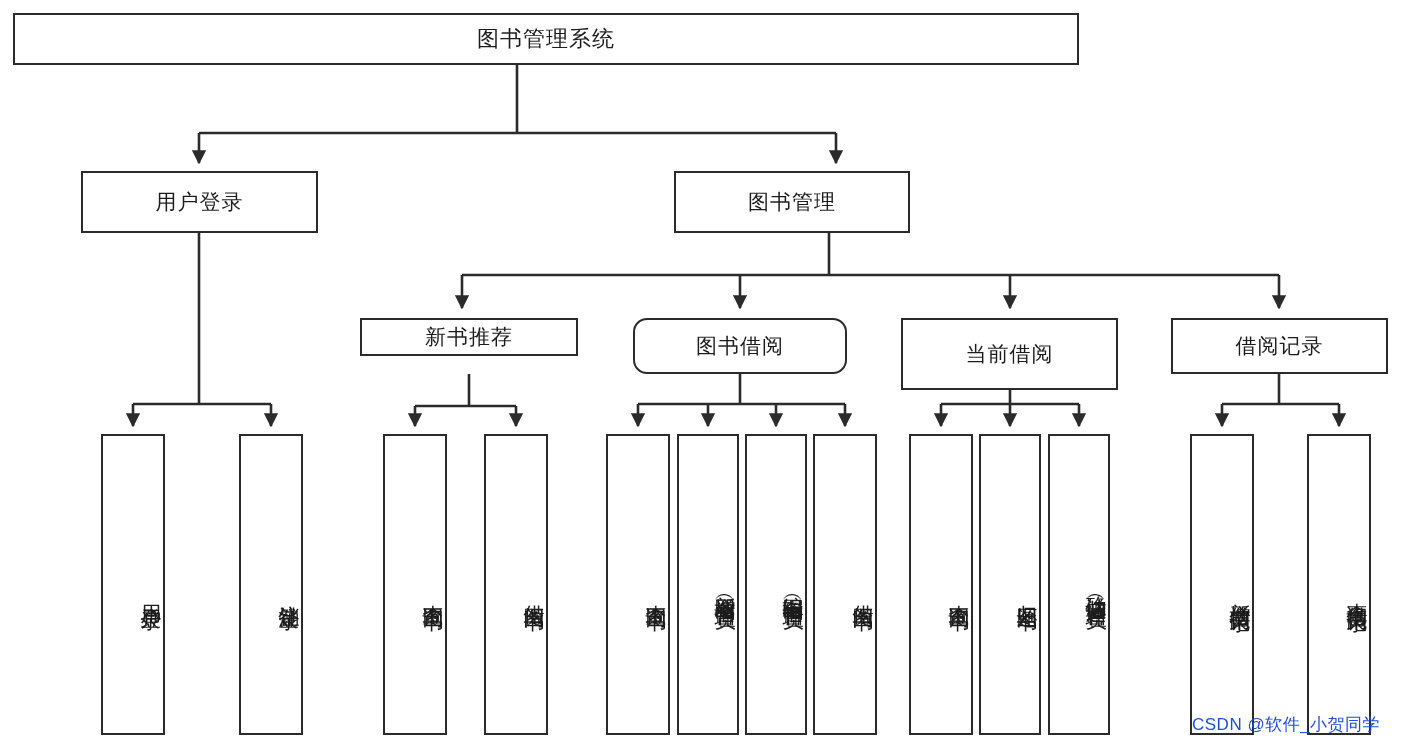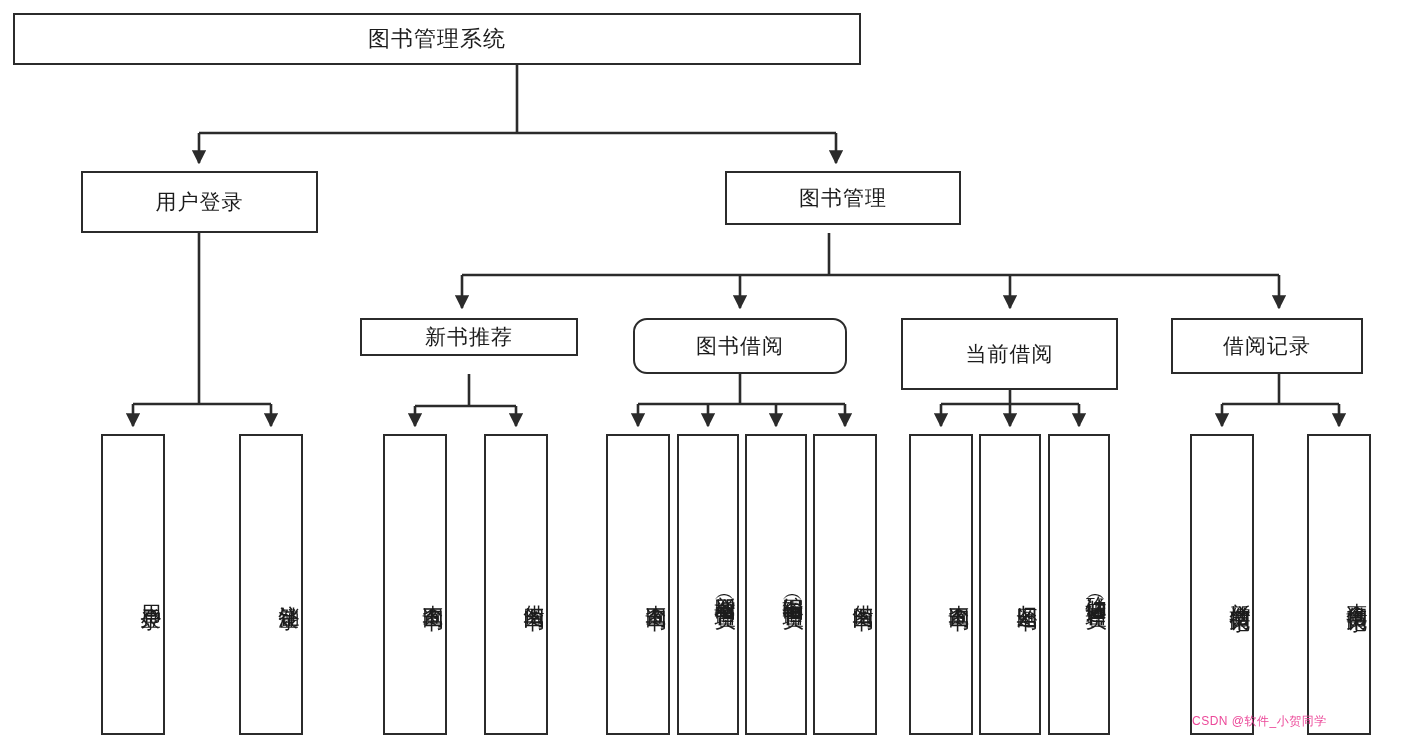--- a/index.html
+++ b/index.html
@@ -52,22 +52,22 @@
     left: 0;
     top: 0;
     width: 1405px;
     height: 747px;
     pointer-events: none;
   }
   .watermark {
     position: absolute;
     left: 1192px;
     top: 713px;
-    font-size: 12px;
-    color: #ec4899;
+    font-size: 17px;
+    color: #1d4ed8;
     white-space: nowrap;
     letter-spacing: 0.5px;
   }
 </style>
 </head>
 <body>
 
 <div id="canvas">
 
   <svg class="edges" viewBox="0 0 1405 747" xmlns="http://www.w3.org/2000/svg">
@@ -113,45 +113,45 @@
       <path d="M 1010 404 L 1010 426" marker-end="url(#arrow)"></path>
       <path d="M 1079 404 L 1079 426" marker-end="url(#arrow)"></path>
 
       <path d="M 1279 374 L 1279 404"></path>
       <path d="M 1222 404 L 1339 404"></path>
       <path d="M 1222 404 L 1222 426" marker-end="url(#arrow)"></path>
       <path d="M 1339 404 L 1339 426" marker-end="url(#arrow)"></path>
     </g>
   </svg>
 
-  <div class="node node-h node-title" style="left:13px; top:13px; width:848px; height:52px;">
+  <div class="node node-h node-title" style="left:13px; top:13px; width:1066px; height:52px;">
     <span>图书管理系统</span>
   </div>
 
   <div class="node node-h" style="left:81px; top:171px; width:237px; height:62px;">
     <span>用户登录</span>
   </div>
 
-  <div class="node node-h" style="left:725px; top:171px; width:236px; height:54px;">
+  <div class="node node-h" style="left:674px; top:171px; width:236px; height:62px;">
     <span>图书管理</span>
   </div>
 
   <div class="node node-h" style="left:360px; top:318px; width:218px; height:38px;">
     <span>新书推荐</span>
   </div>
 
   <div class="node node-h" style="left:633px; top:318px; width:214px; height:56px;border-radius:14px;">
     <span>图书借阅</span>
   </div>
 
   <div class="node node-h" style="left:901px; top:318px; width:217px; height:72px;">
     <span>当前借阅</span>
   </div>
 
-  <div class="node node-h" style="left:1171px; top:318px; width:192px; height:56px;">
+  <div class="node node-h" style="left:1171px; top:318px; width:217px; height:56px;">
     <span>借阅记录</span>
   </div>
 
   <div class="node node-v" style="left:101px; top:434px; width:64px; height:301px;">
     <span>用户登录</span>
   </div>
 
   <div class="node node-v" style="left:239px; top:434px; width:64px; height:301px;">
     <span>注销登录</span>
   </div>

